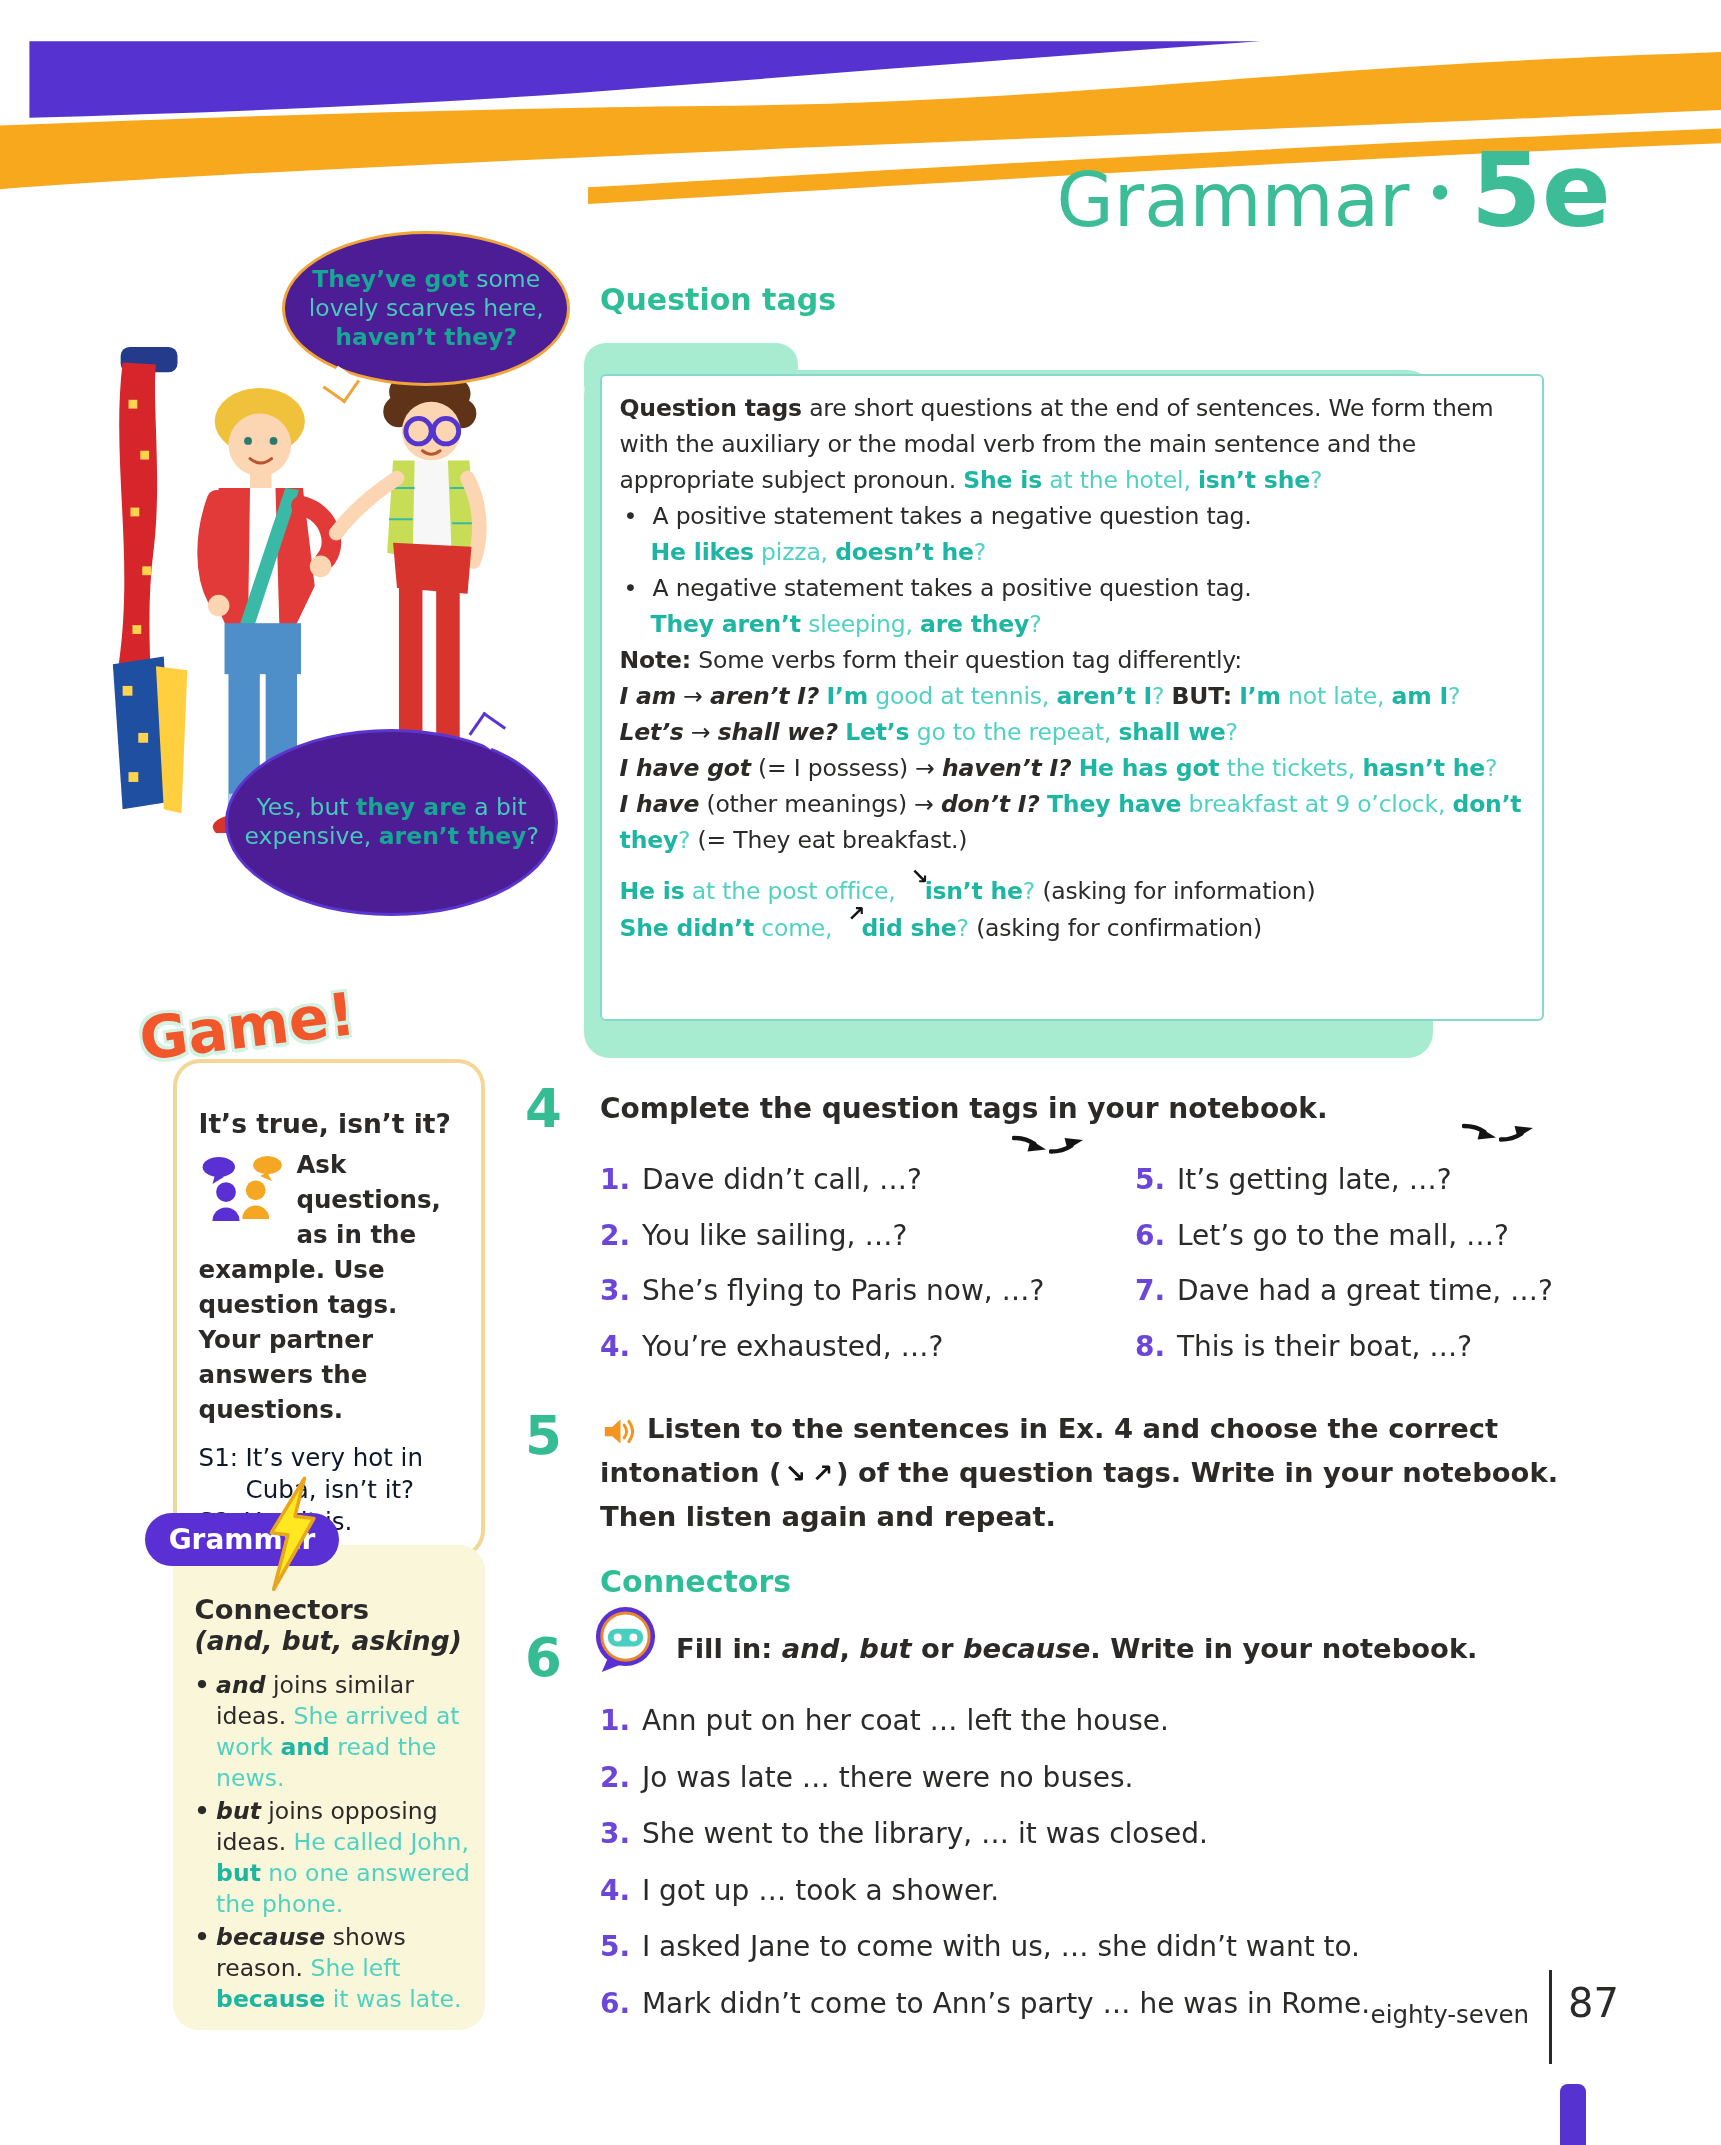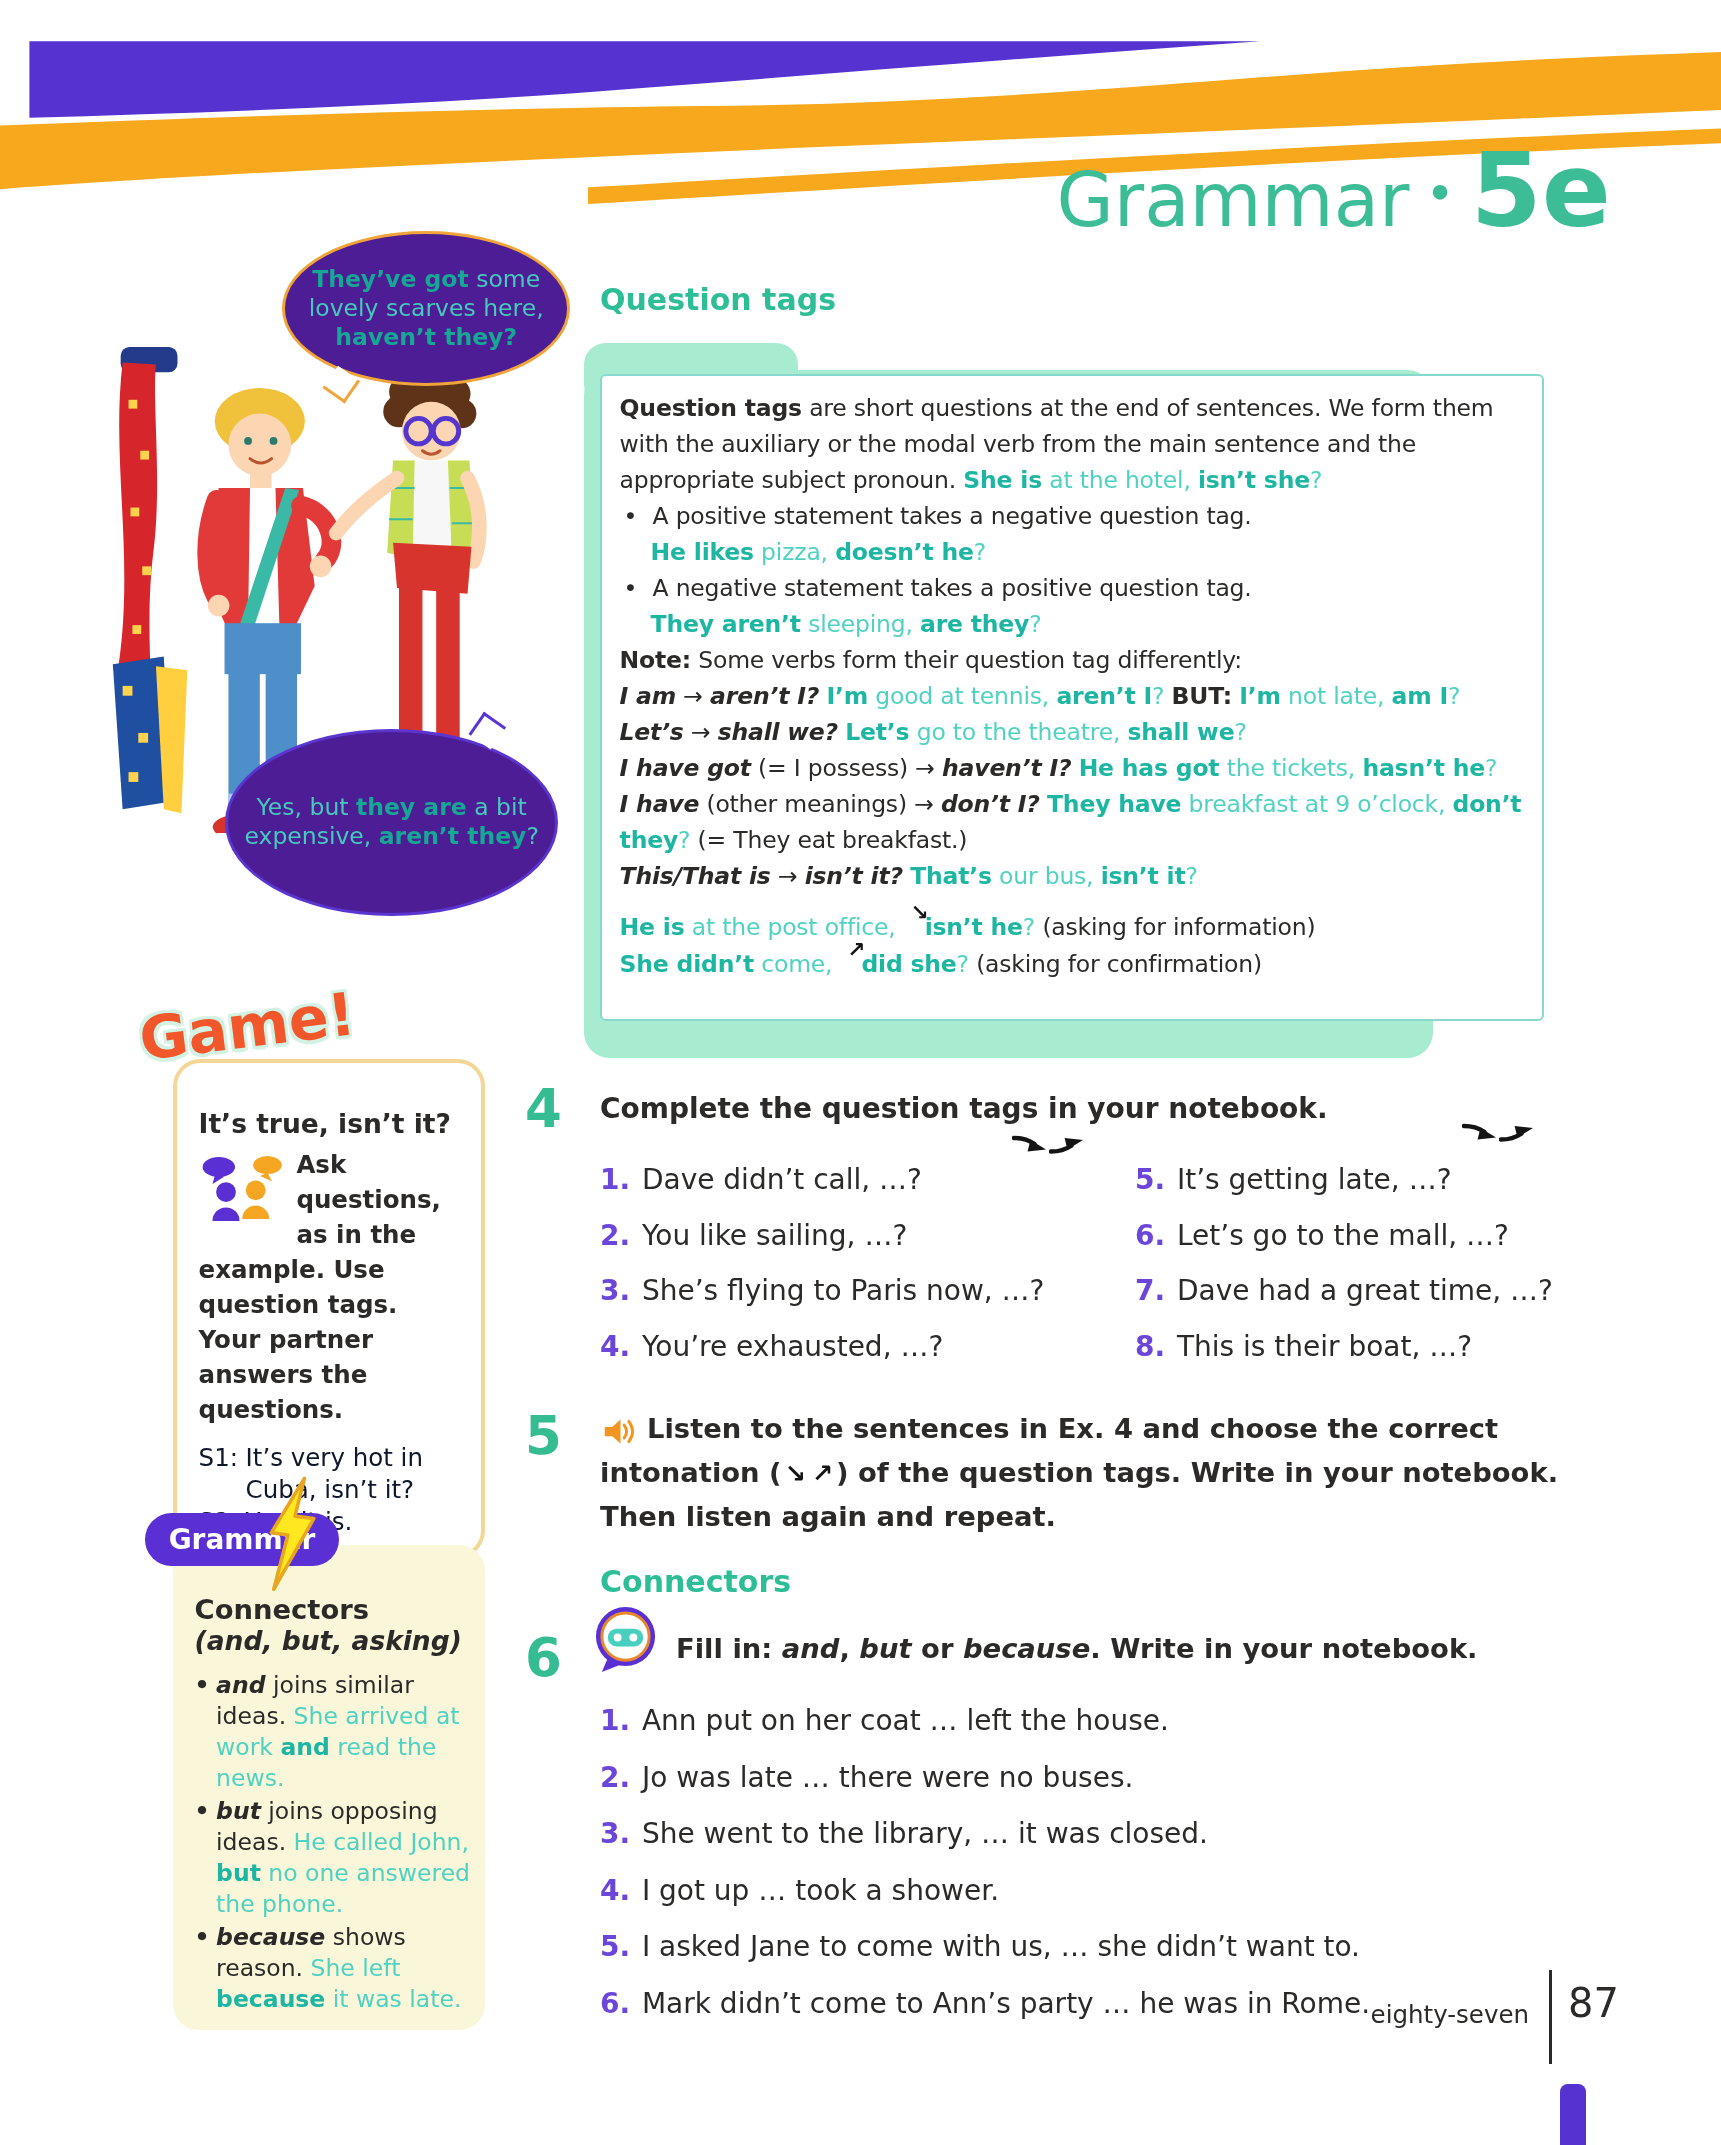--- a/index.html
+++ b/index.html
@@ -210,24 +210,23 @@
       <p><span class="seg r">A positive statement takes a negative question tag.</span></p>
     </div>
     <p class="ind"><span class="seg tb">He likes</span><span class="seg t"> pizza, </span><span class="seg tb">doesn’t he</span><span class="seg t">?</span></p>
     <div class="trow">
       <span class="tmark">•</span>
       <p><span class="seg r">A negative statement takes a positive question tag.</span></p>
     </div>
     <p class="ind"><span class="seg tb">They aren’t</span><span class="seg t"> sleeping, </span><span class="seg tb">are they</span><span class="seg t">?</span></p>
     <p><span class="seg b">Note:</span><span class="seg r"> Some verbs form their question tag differently:</span></p>
     <p><span class="seg bi">I am</span><span class="seg r"> → </span><span class="seg bi">aren’t I?</span><span class="seg r"> </span><span class="seg tb">I’m</span><span class="seg t"> good at tennis, </span><span class="seg tb">aren’t I</span><span class="seg t">? </span><span class="seg b">BUT:</span><span class="seg r"> </span><span class="seg tb">I’m</span><span class="seg t"> not late, </span><span class="seg tb">am I</span><span class="seg t">?</span></p>
-    <p><span class="seg bi">Let’s</span><span class="seg r"> → </span><span class="seg bi">shall we?</span><span class="seg r"> </span><span class="seg tb">Let’s</span><span class="seg t"> go to the theatre, </span><span class="seg tb">shall we</span><span class="seg t">?</span></p>
+    <p><span class="seg bi">Let’s</span><span class="seg r"> → </span><span class="seg bi">shall we?</span><span class="seg r"> </span><span class="seg tb">Let’s</span><span class="seg t"> go to the repeat, </span><span class="seg tb">shall we</span><span class="seg t">?</span></p>
     <p><span class="seg bi">I have got</span><span class="seg r"> (= I possess) → </span><span class="seg bi">haven’t I?</span><span class="seg r"> </span><span class="seg tb">He has got</span><span class="seg t"> the tickets, </span><span class="seg tb">hasn’t he</span><span class="seg t">?</span></p>
     <p><span class="seg bi">I have</span><span class="seg r"> (other meanings) → </span><span class="seg bi">don’t I?</span><span class="seg r"> </span><span class="seg tb">They have</span><span class="seg t"> breakfast at 9 o’clock, </span><span class="seg tb">don’t they</span><span class="seg t">? </span><span class="seg r">(= They eat breakfast.)</span></p>
-    <p><span class="seg bi">This/That is</span><span class="seg r"> → </span><span class="seg bi">isn’t it?</span><span class="seg r"> </span><span class="seg tb">That’s</span><span class="seg t"> our bus, </span><span class="seg tb">isn’t it</span><span class="seg t">?</span></p>
     <p class="gap"><span class="seg tb">He is</span><span class="seg t"> at the post office, </span><span class="ic ic-fall float">↘</span><span class="seg tb">isn’t he</span><span class="seg t">? </span><span class="seg r">(asking for information)</span></p>
     <p><span class="seg tb">She didn’t</span><span class="seg t"> come, </span><span class="ic ic-rise float">↗</span><span class="seg tb">did she</span><span class="seg t">? </span><span class="seg r">(asking for confirmation)</span></p>
   </div>
 
   <div class="abs exnum n4">4</div>
   <p class="abs ex4-ins">Complete the question tags in your notebook.</p>
   <span class="abs pair pair1">
     <svg width="35" height="23.5" viewBox="0 0 36 24">
         <path d="M2 5 Q14 5 23 11" stroke="#141414" stroke-width="4.5" fill="none" stroke-linecap="round"></path>
         <path d="M19 7 L35 17 L16 19 Z" fill="#141414"></path>

